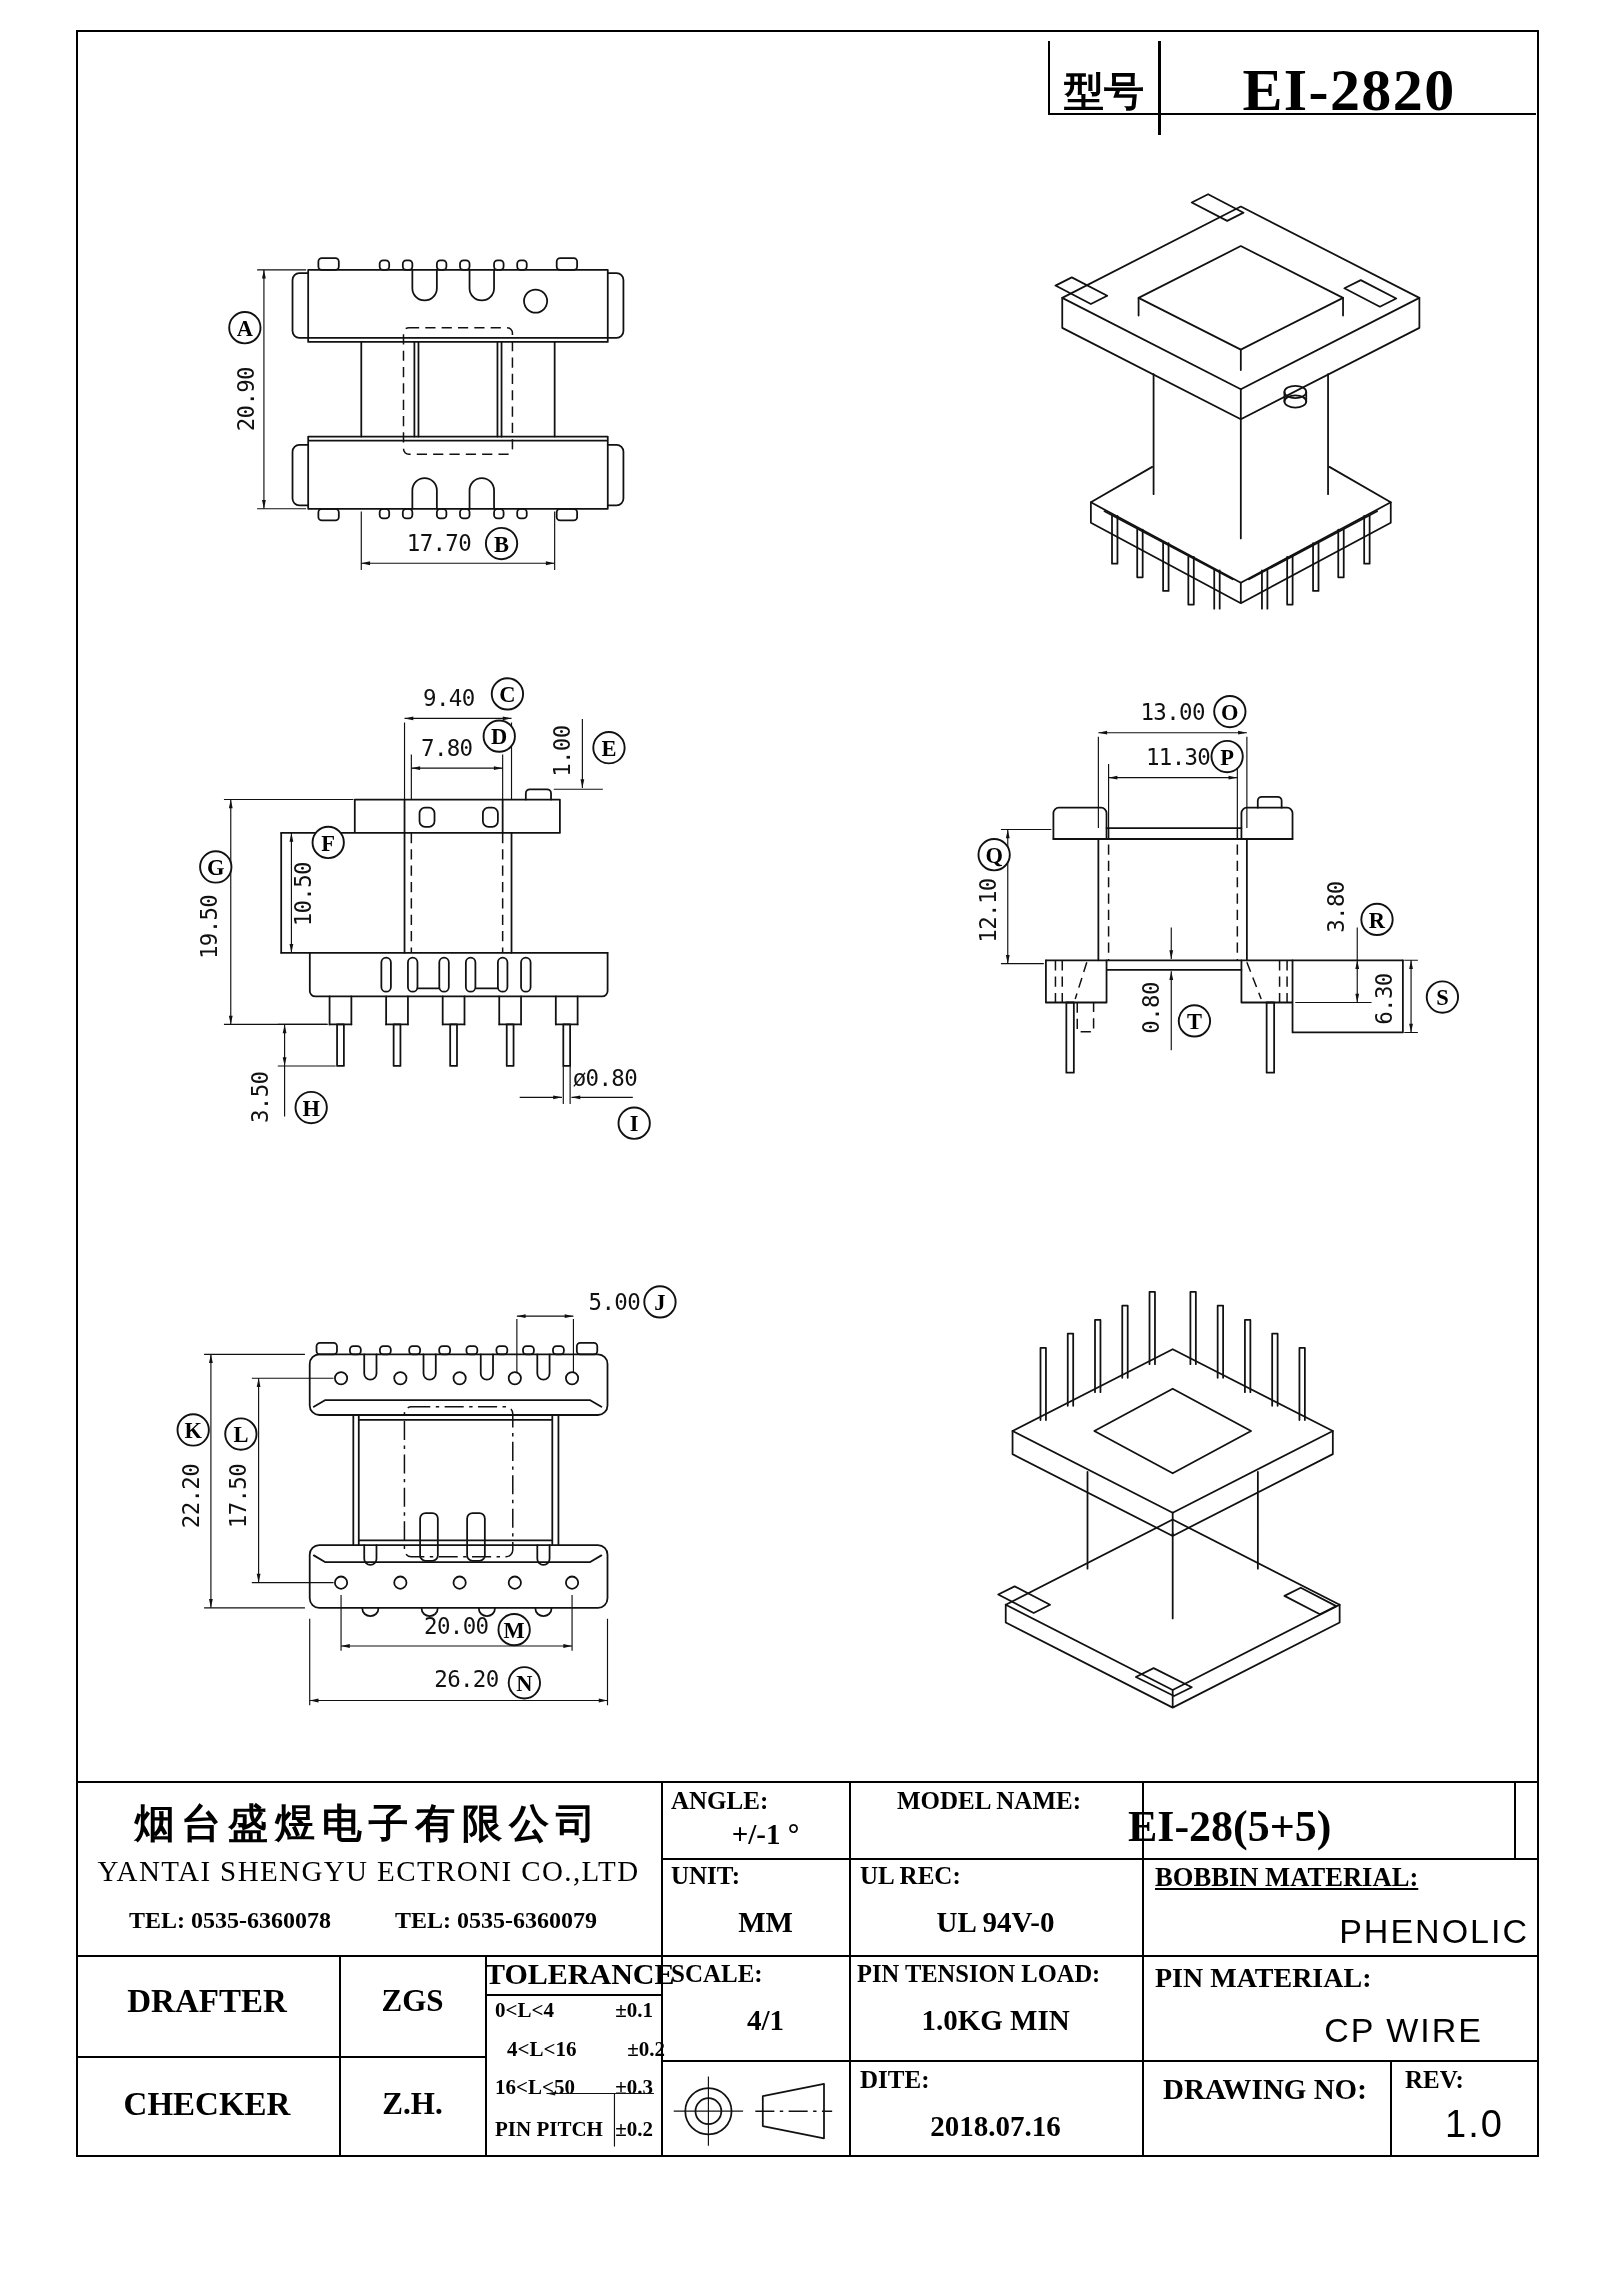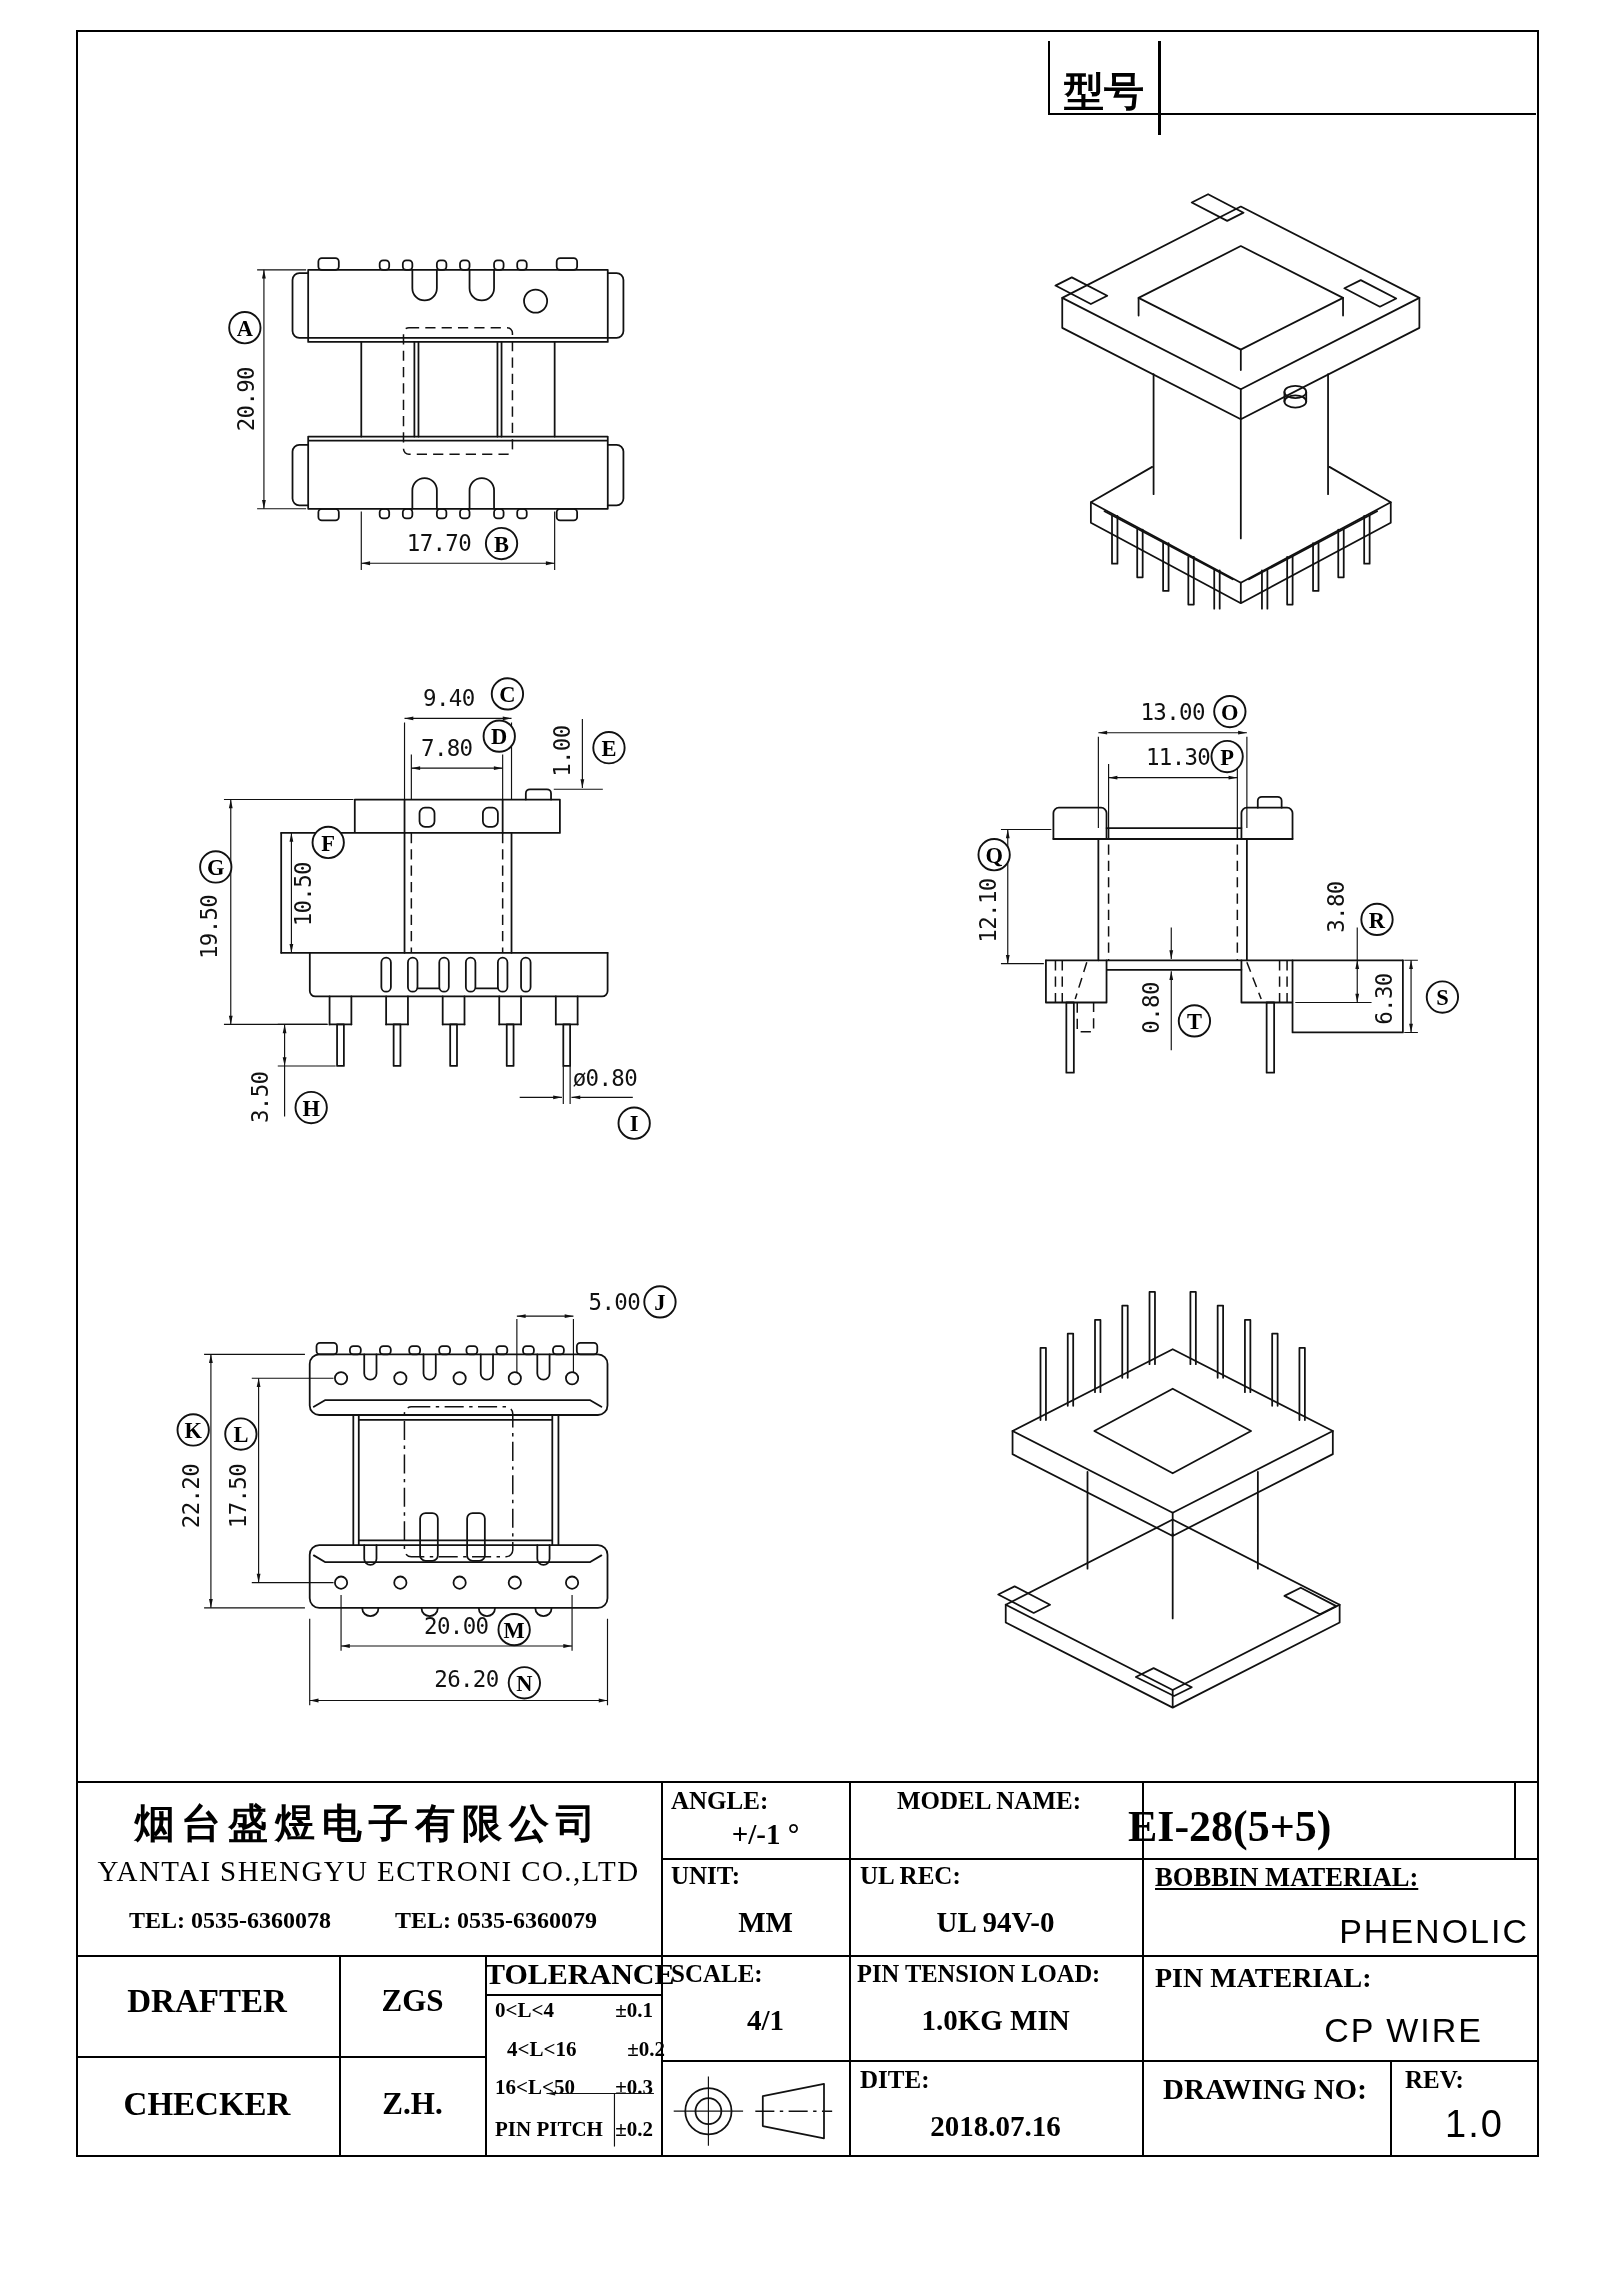--- a/index.html
+++ b/index.html
@@ -25,20 +25,21 @@
   .rgt  { text-align:right; }
 </style>
 </head>
 <body>
 
 <div class="frame" style="left:76px; top:30px; width:1463px; height:2127px;"></div>
 
 <div class="abs" style="left:1048px; top:33px; width:488px; height:74px; border-left:2.7px solid #000; border-bottom:2.7px solid #000;margin-top:8px;">
   <div class="abs" style="left:108px; top:0; width:2.7px; height:94px; background:#000;"></div>
   <div class="abs ctr" style="left:0; top:23px; width:108px; font:bold 40px 'Liberation Serif',serif;">型号</div>
+  <div class="abs ctr" style="left:110px; top:15px; width:378px; font:bold 60px 'Liberation Serif',serif; letter-spacing:1.4px;">EI-2820</div>
 </div>
 
 <svg class="abs" style="left:204px; top:239px;" width="463" height="368" viewBox="0 0 680 540">
   <defs>
     <marker id="ar" viewBox="0 0 14 6" refX="13" refY="3" markerWidth="15" markerHeight="7" orient="auto-start-reverse" markerUnits="userSpaceOnUse">
       <path d="M13,3 L1,0.4 L1,5.6 Z" fill="#111"></path>
     </marker>
   </defs>
   <g>
     <path class="p" d="M153,45 H593 M153,145 H593 M153,151 H593 M153,45 V151 M593,45 V151"></path>

